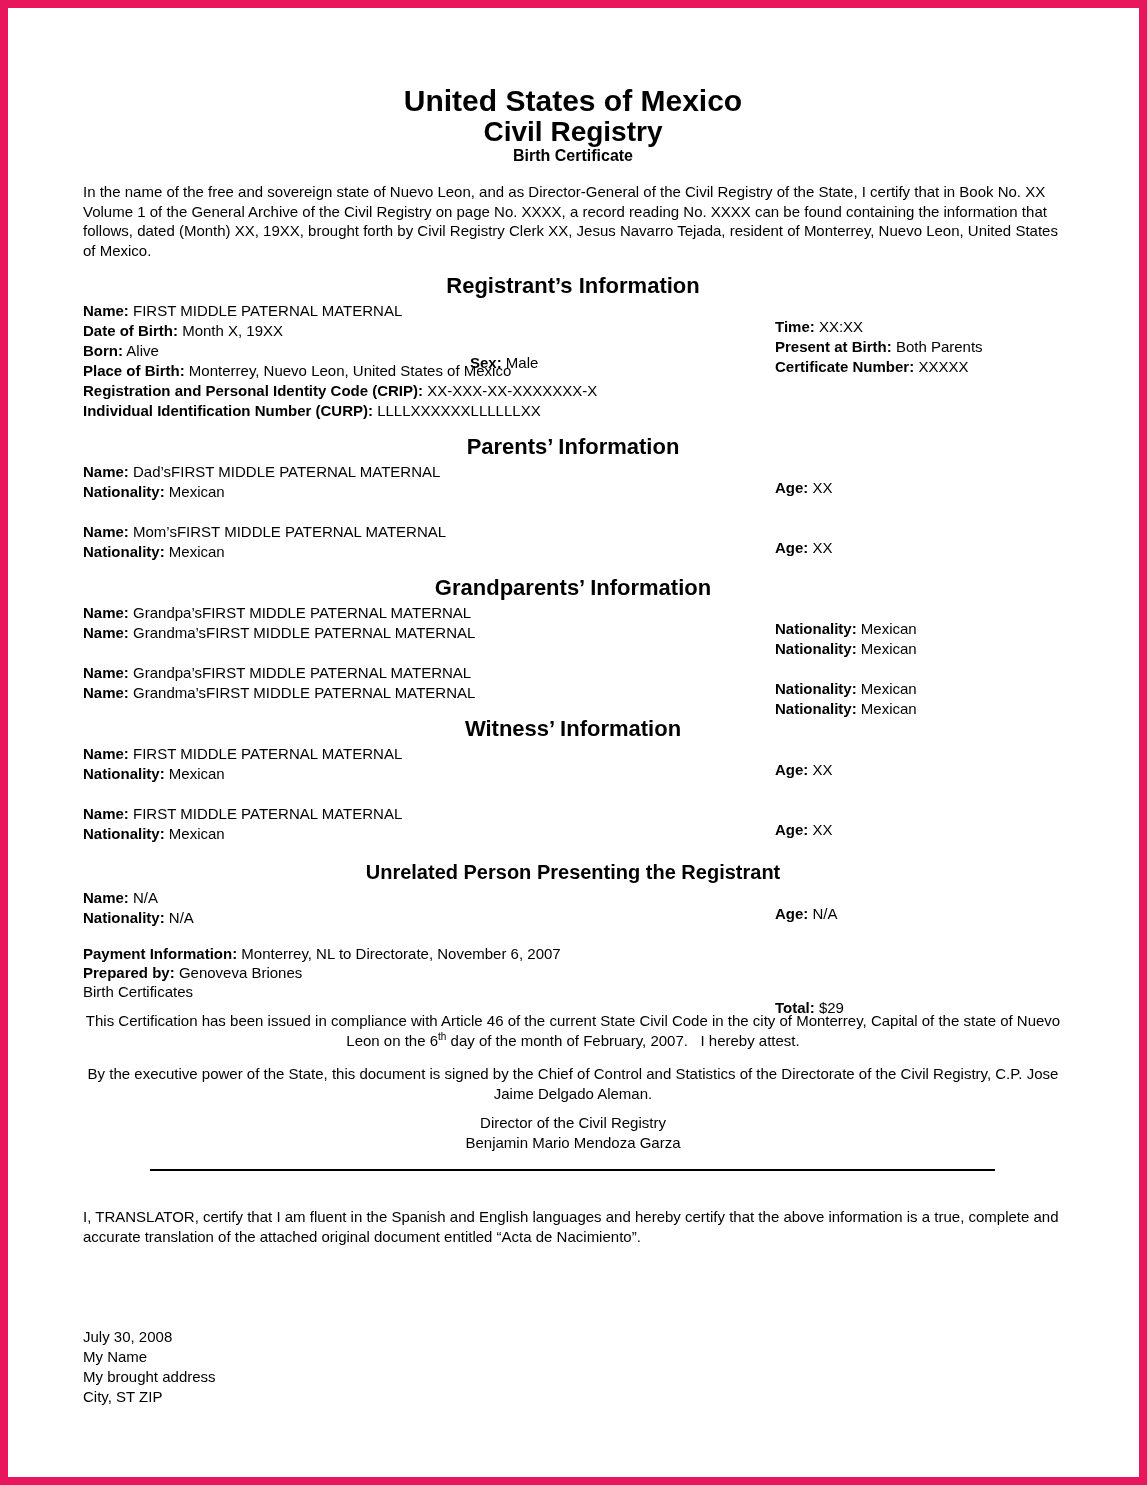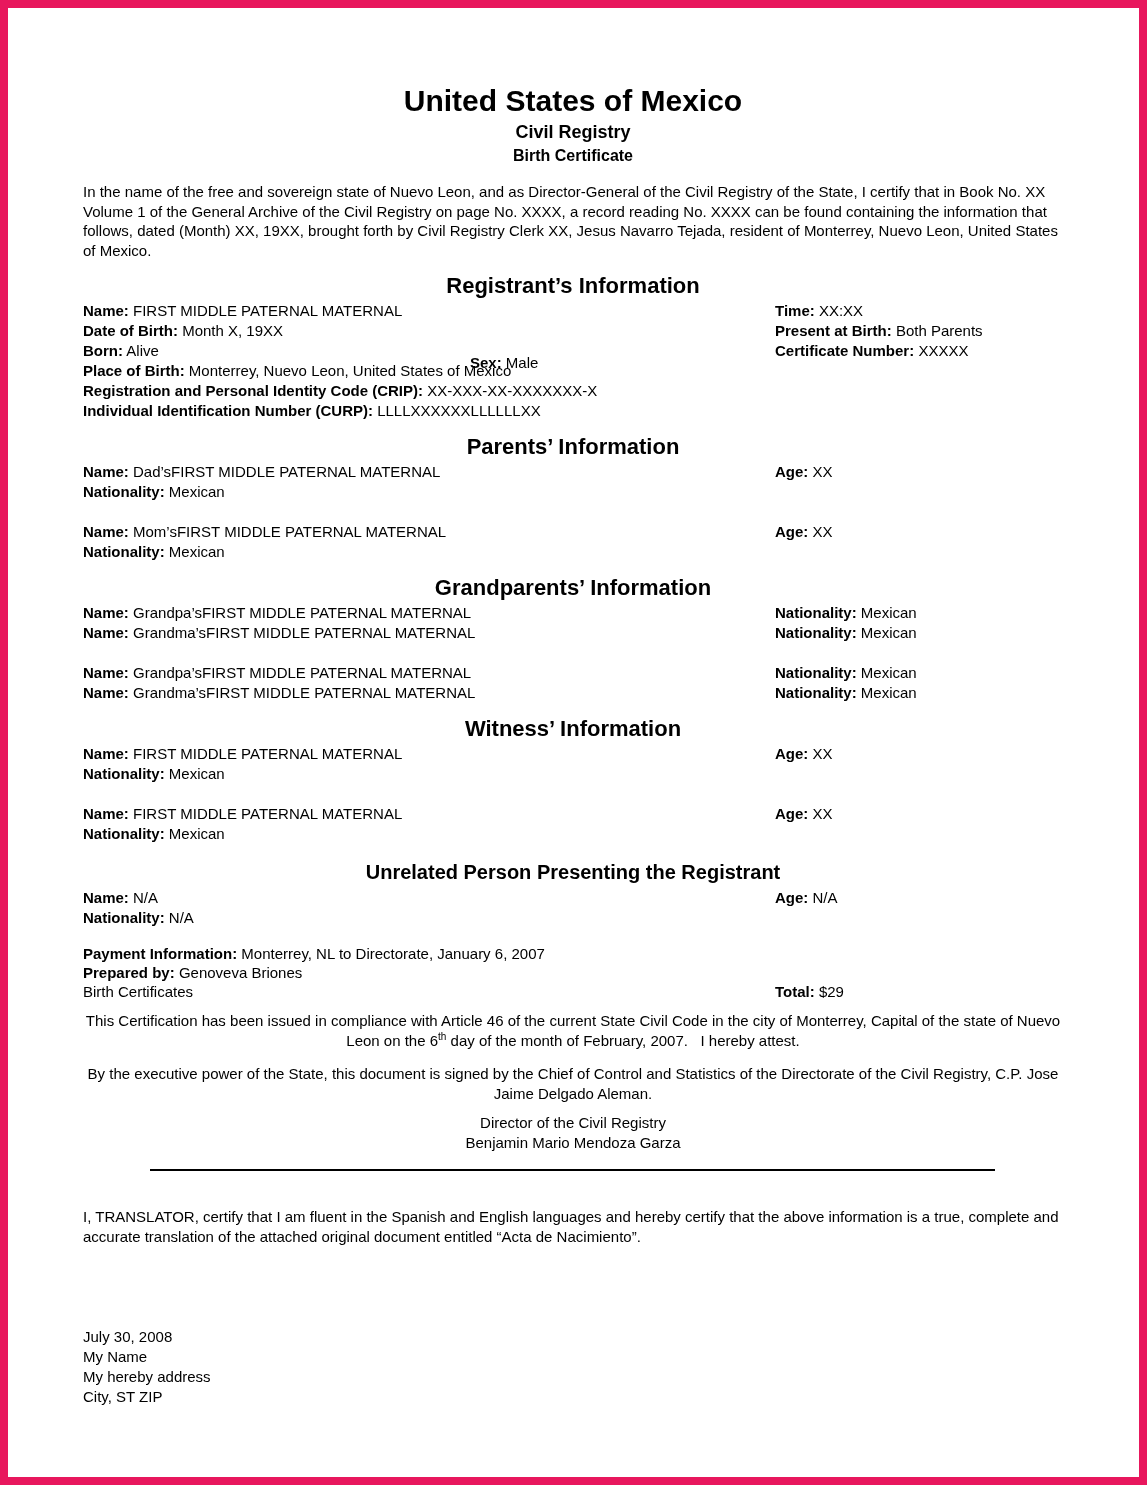--- a/index.html
+++ b/index.html
@@ -7,29 +7,29 @@
   .page {
     width: 1147px; height: 1485px;
     border: 8px solid #e8175d;
     background: #ffffff;
     overflow: hidden;
     font-family: "Liberation Sans", sans-serif;
     color: #000;
   }
   .content { padding: 76px 76px 0 75px; font-size: 15px; }
   .t-title  { font-size: 30px; line-height: 34px; font-weight: bold; text-align: center; }
-  .t-sub    { font-size: 18px; line-height: 24px; font-weight: bold; text-align: center; margin-top: 2px; }
+  .t-sub    { font-size: 28px; line-height: 24px; font-weight: bold; text-align: center; margin-top: 2px; }
   .t-doc    { font-size: 16px; line-height: 20px; font-weight: bold; text-align: center; margin-top: 2px; }
   .intro    { margin-top: 16px; line-height: 19.5px; }
   .sec      { font-size: 22px; line-height: 22px; font-weight: bold; text-align: center; margin-top: 15px; }
   .sec-lg   { font-size: 20px; line-height: 24px; margin-top: 16px; }
   .rows     { margin-top: 4px; }
   .row      { position: relative; line-height: 20px; }
   .row .mid   { position: absolute; left: 387px; top: 12px; }
-  .row .right { position: absolute; left: 692px; top: 0; }
+  .row .right { position: absolute; left: 692px; top: 16px; }
   .spacer   { height: 20px; }
   .b        { font-weight: bold; }
   .payment  { margin-top: 16px; }
   .payment .row { line-height: 19px; }
   .centerline { text-align: center; line-height: 19px; }
   .para     { line-height: 19.5px; text-align: center; }
   .p-compliance { margin-top: 10px; white-space: pre-wrap; }
   .p-executive  { margin-top: 14px; }
   sup { font-size: 10px; line-height: 0; vertical-align: super; }
   .director { margin-top: 10px; text-align: center; line-height: 20px; }
@@ -161,21 +161,21 @@
       </div>
       <div class="row">
         <span class="b">Nationality:</span>
         <span>N/A</span>
       </div>
     </div>
 
     <div class="payment">
       <div class="row">
         <span class="b">Payment Information:</span>
-        <span>Monterrey, NL to Directorate, January 6, 2007</span>
+        <span>Monterrey, NL to Directorate, November 6, 2007</span>
       </div>
       <div class="row">
         <span class="b">Prepared by:</span>
         <span>Genoveva Briones</span>
       </div>
       <div class="row">
         <span>Birth Certificates</span>
         <span class="right"><span class="b">Total:</span> <span>$29</span></span>
       </div>
     </div>
@@ -189,18 +189,18 @@
       <div>Benjamin Mario Mendoza Garza</div>
     </div>
 
     <div class="sig-line"></div>
 
     <p class="p-translator">I, TRANSLATOR, certify that I am fluent in the Spanish and English languages and hereby certify that the above information is a true, complete and accurate translation of the attached original document entitled “Acta de Nacimiento”.</p>
 
     <div class="footer">
       <div>July 30, 2008</div>
       <div>My Name</div>
-      <div>My hereby address</div>
+      <div>My brought address</div>
       <div>City, ST ZIP</div>
     </div>
 
   </div>
 </div>
 
 </body></html>

